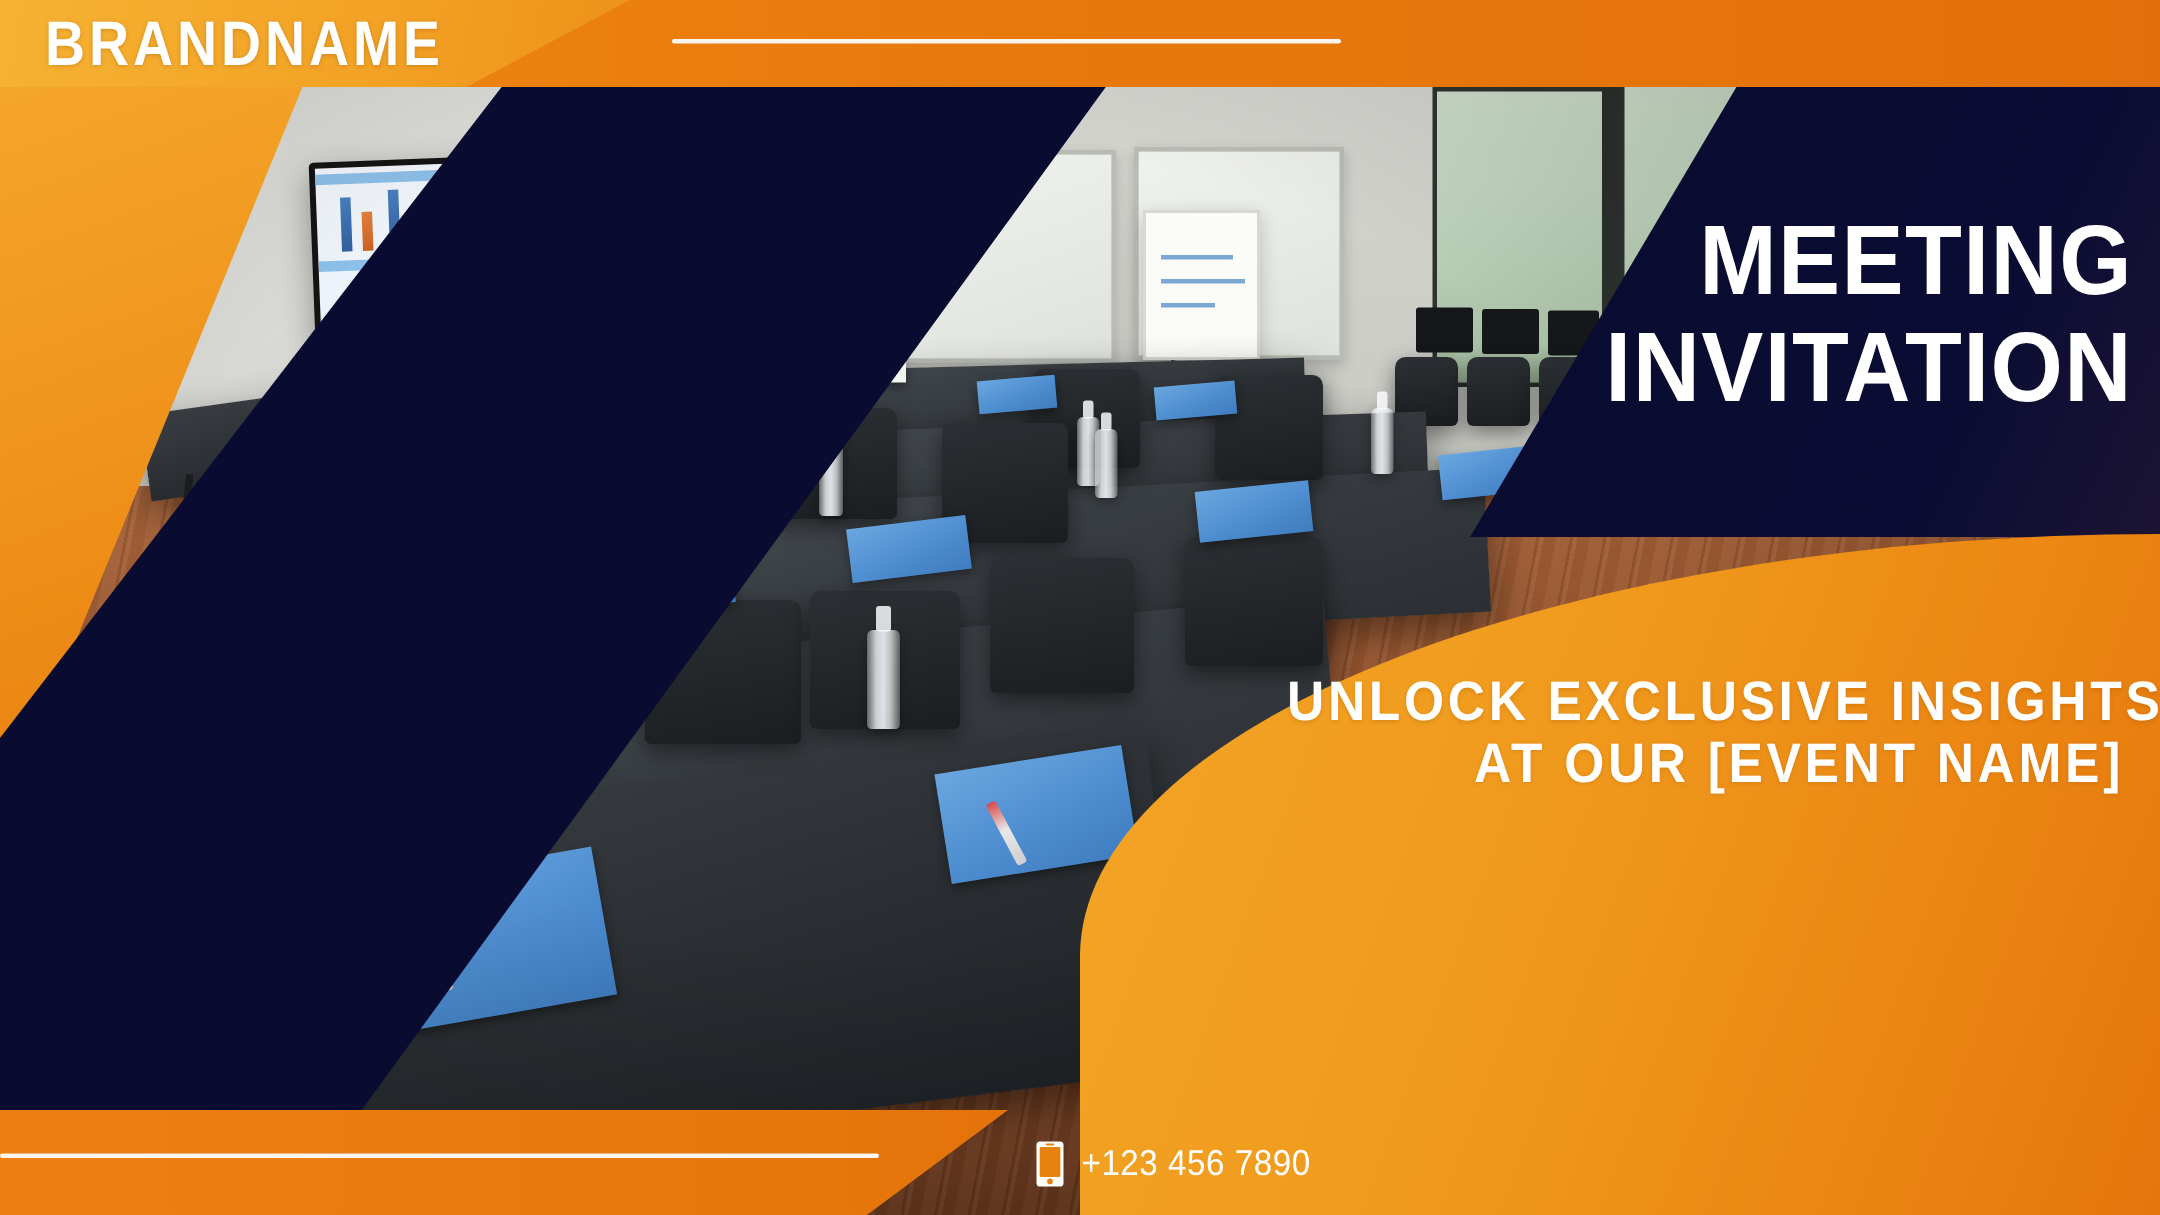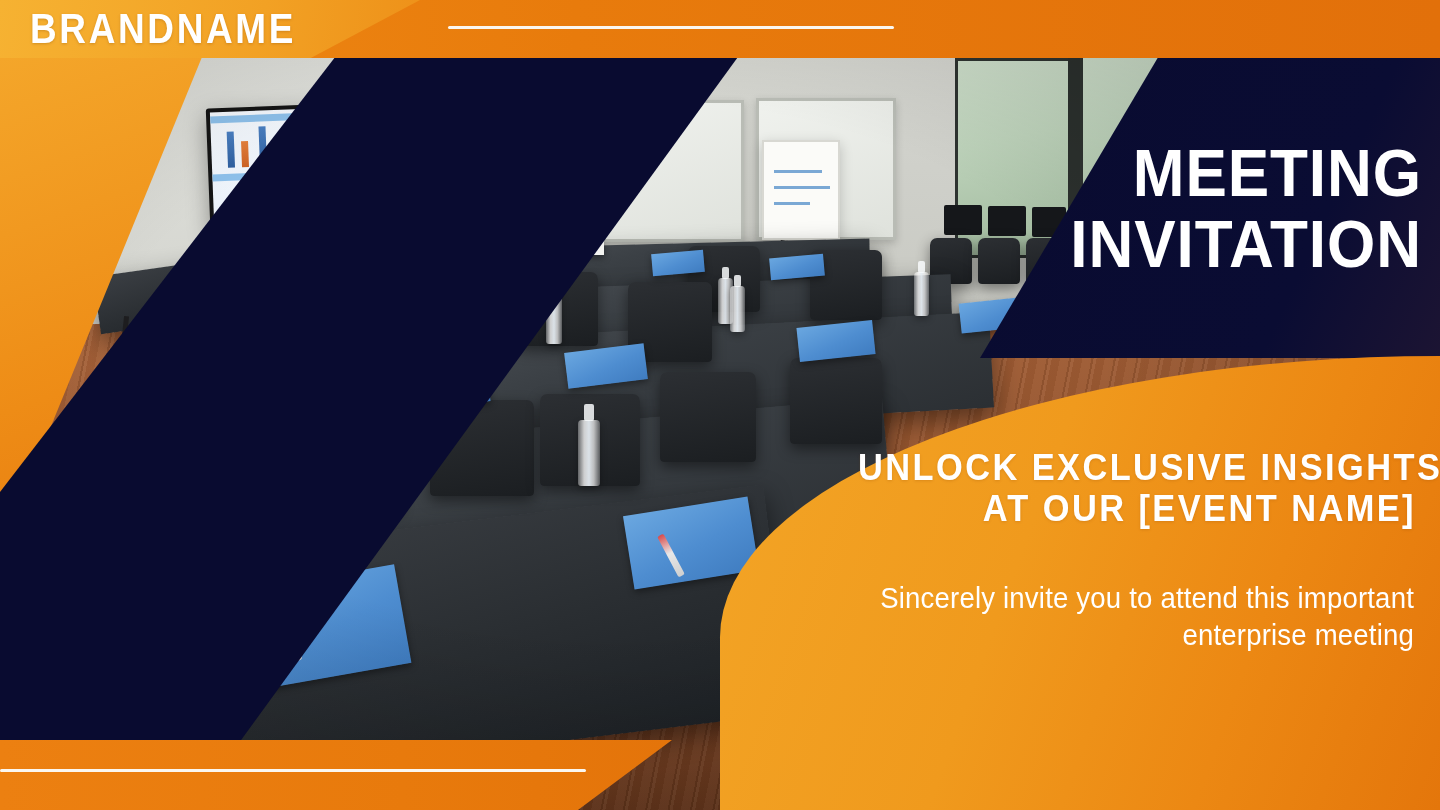--- a/index.html
+++ b/index.html
@@ -414,27 +414,32 @@
   <div class="shape headline-block">
     <div class="headline-line">UNLOCK EXCLUSIVE INSIGHTS</div>
     <div class="headline-line">AT OUR  [EVENT NAME]</div>
   </div>
 
   <div class="shape title-block">
     <div class="title-line">MEETING</div>
     <div class="title-line">INVITATION</div>
   </div>
 
-  <div class="shape subtitle-block">
-    <div class="subtitle-line">Sincerely invite you to attend this important</div>
-    <div class="subtitle-line">enterprise meeting</div>
-  </div>
 
   <div class="shape bottom-bar-dark"></div>
   <div class="shape bottom-bar-rule"></div>
 
   <div class="contacts">
 
 
+    <div class="contact-item">
+      <svg class="ic" width="20" height="32" viewBox="0 0 20 32">
+        <rect x="1" y="1" width="18" height="30" rx="2.4" fill="#FFFFFF"></rect>
+        <rect x="3.1" y="4.6" width="13.8" height="20" rx="0.8" fill="#E8820F"></rect>
+        <rect x="7.2" y="2.3" width="5.6" height="1.3" rx="0.6" fill="#E8820F"></rect>
+        <circle cx="10" cy="27.6" r="1.9" fill="#E8820F"></circle>
+      </svg>
+      <span class="contact-text">+123 456 7890</span>
+    </div>
 
   </div>
 
 </div>
 
 </body></html>

